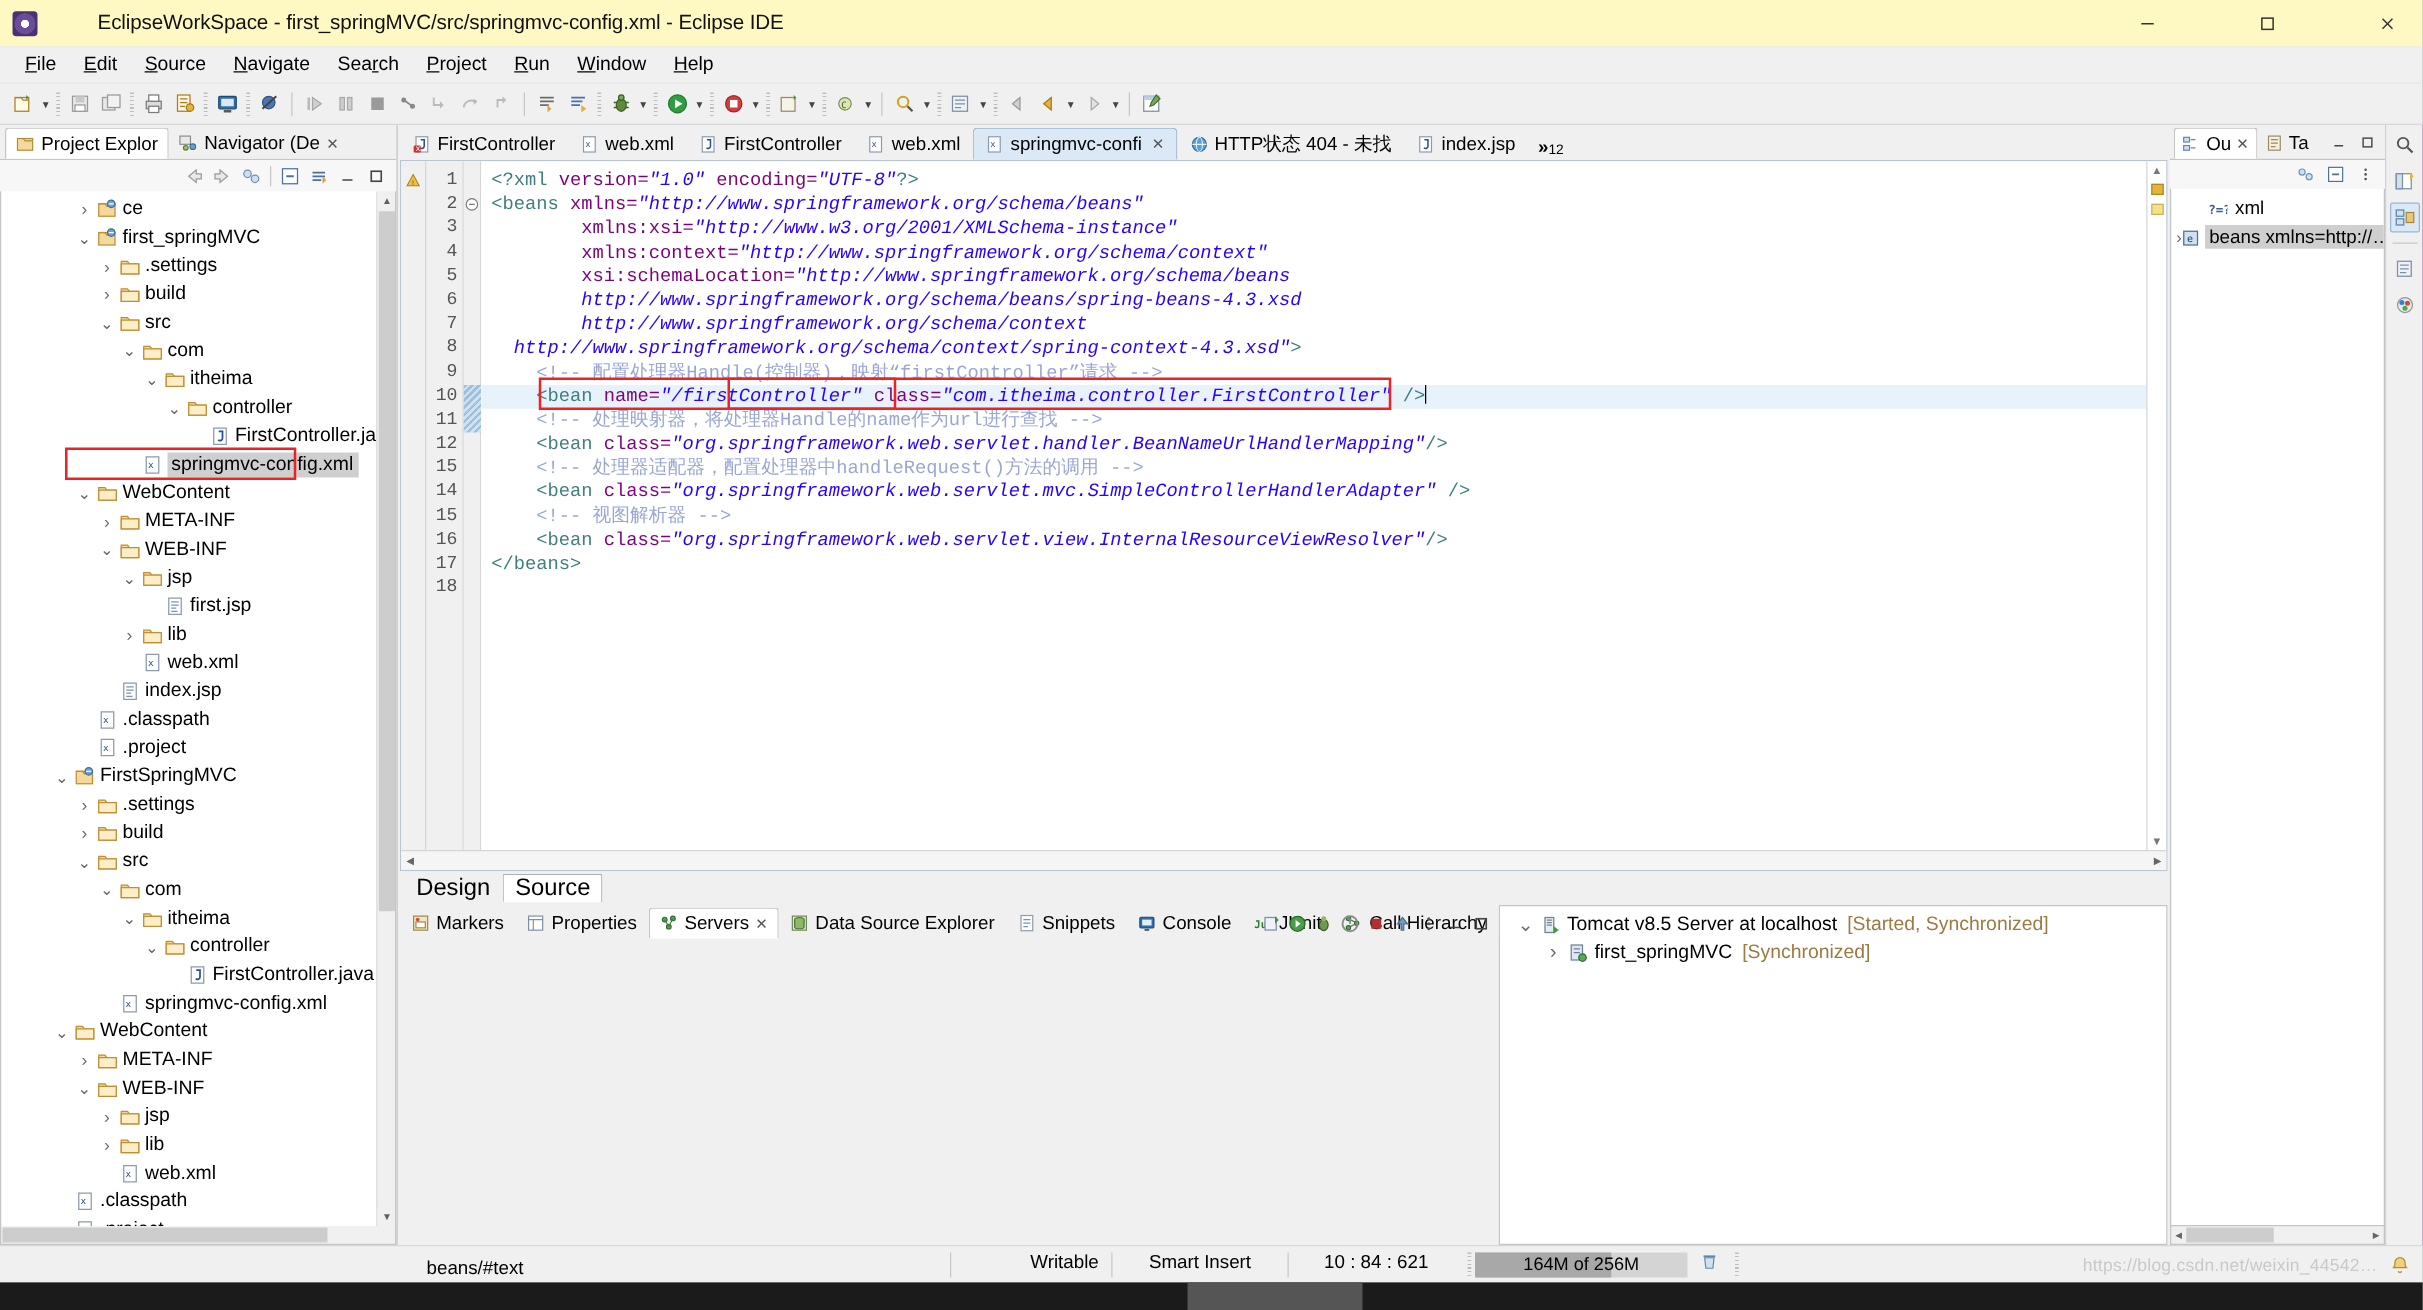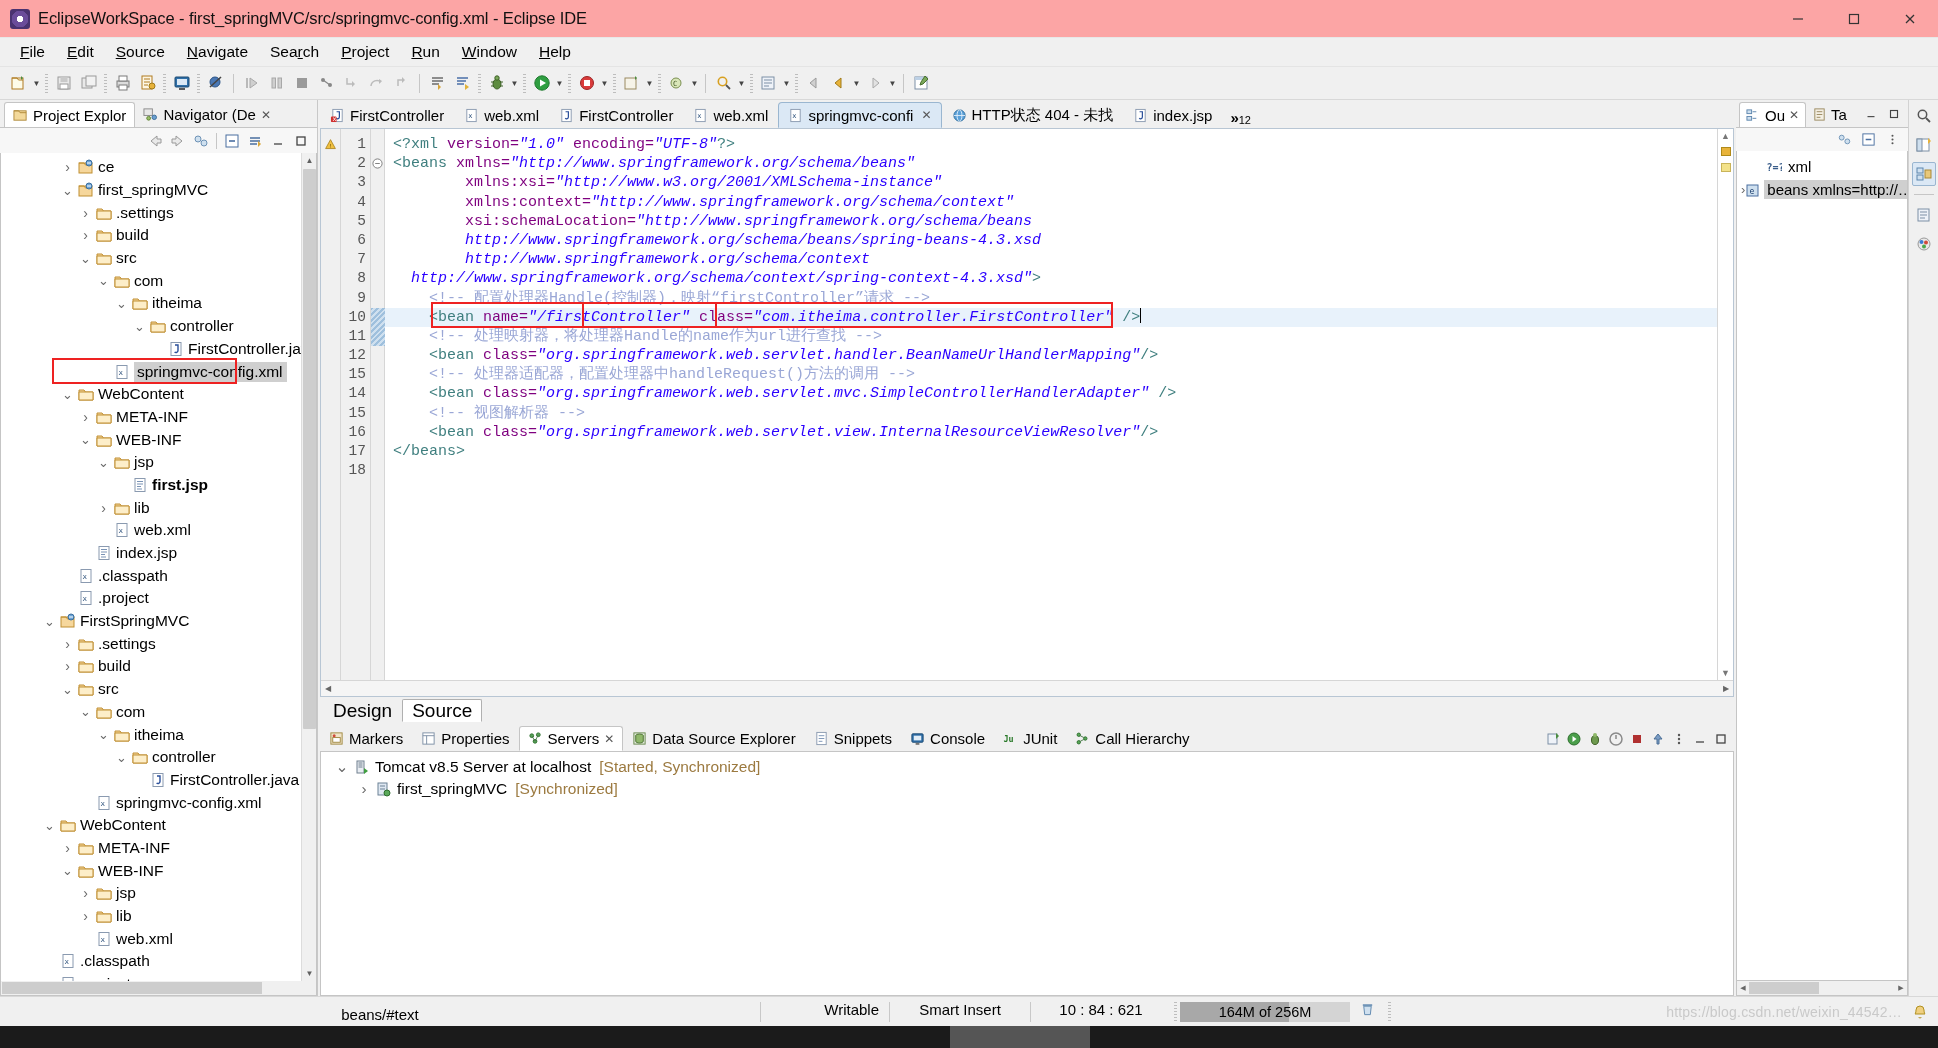--- a/index.html
+++ b/index.html
@@ -12,24 +12,25 @@
     position: relative;
   }
   .window {
     position: absolute; left: 0; top: 0;
     width: 1938px; height: 1026px;
     background: #f0f0f0;
     display: flex; flex-direction: column;
   }
   
   .titlebar {
-    height: 38px; background: #fca5a5;
+    height: 38px; background: #fef9c3;
     display: flex; align-items: center;
     border-bottom: 1px solid #e8e8e8;
     flex: 0 0 38px;
+    gap: 40px;
   }
   .tb-icon {
     width: 20px; height: 20px; margin: 0 8px 0 10px;
     border-radius: 3px;
     background: radial-gradient(circle at 50% 50%, #fff 0 22%, #6b4c9a 24% 58%, #4a3270 60% 100%);
     position: relative; flex: 0 0 20px;
   }
   .tb-title { font-size: 16.5px; color: #111; white-space: nowrap; letter-spacing: -0.1px; }
   .tb-spacer { flex: 1 1 auto; }
   .wbtn {
@@ -156,21 +157,21 @@
   .m-sq { position: absolute; left: 3px; width: 10px; height: 9px; }
   .editor-hscroll { height: 16px; background: #f5f5f5; border-top: 1px solid #d6d6d6;
                     position: relative; flex: 0 0 16px; }
   .ds-tabs { height: 25px; display: flex; align-items: flex-end; flex: 0 0 25px;
              background: #f0f0f0; padding-left: 3px; }
   .ds-tab { height: 23px; padding: 0 9px; font-size: 19px; display: flex; align-items: center;
             color: #000; border: 1px solid transparent; border-radius: 2px 2px 0 0; }
   .ds-tab.active { background: #fff; border-color: #b0b0b0; border-bottom-color: #fff; }
 
   
-  .bottom-pane { flex: 1 1 auto; display: flex; flex-direction: column; min-height: 0;
+  .bottom-pane { flex: 1 1 auto; display: flex; flex-direction: row; min-height: 0;
                  padding: 2px 2px 0 2px; }
   .btabs { height: 27px; display: flex; align-items: flex-end; flex: 0 0 27px; background: #f0f0f0;
            position: relative; }
   .btab { height: 25px; display: flex; align-items: center; gap: 5px; padding: 0 8px;
           font-size: 15px; color: #000; white-space: nowrap;
           border: 1px solid transparent; border-radius: 3px 3px 0 0; }
   .btab.active { background: #fff; border-color: #c5c5c5; border-bottom-color: #fff;
                  font-weight: 400; }
   .btab .x { font-size: 12px; color: #555; }
   .btab-tools { position: absolute; right: 4px; bottom: 3px; display: flex; align-items: center;
@@ -656,21 +657,21 @@
           <div class="trow" style="padding-left: 94px;">
             <div class="twist" style="font-size: 13px;">⌄</div>
             <div class="ticon">
               <svg width="16" height="16" viewBox="0 0 16 16">
                 <path d="M1 4h5l1.5 2H15v8H1z" fill="#f6d79c" stroke="#c08f32"></path>
                 <path d="M1 6h14v8H1z" fill="#fdeec9" stroke="#c08f32"></path>
               </svg>
             </div>
             <span class="tlabel">jsp</span>
           </div>
-          <div class="trow" style="padding-left: 112px; font-weight: bold;">
+          <div class="trow" style="padding-left: 112px;">
             <div class="twist"></div>
             <div class="ticon">
               <svg width="16" height="16" viewBox="0 0 16 16">
                 <rect x="3" y="1.5" width="10" height="13" fill="#fff" stroke="#8a9ab0"></rect>
                 <path d="M5 4.5h6M5 7h6M5 9.5h4M5 12h5" stroke="#7a93b5" stroke-width="1"></path>
               </svg>
             </div>
             <span class="tlabel">first.jsp</span>
           </div>
           <div class="trow" style="padding-left: 94px;">

